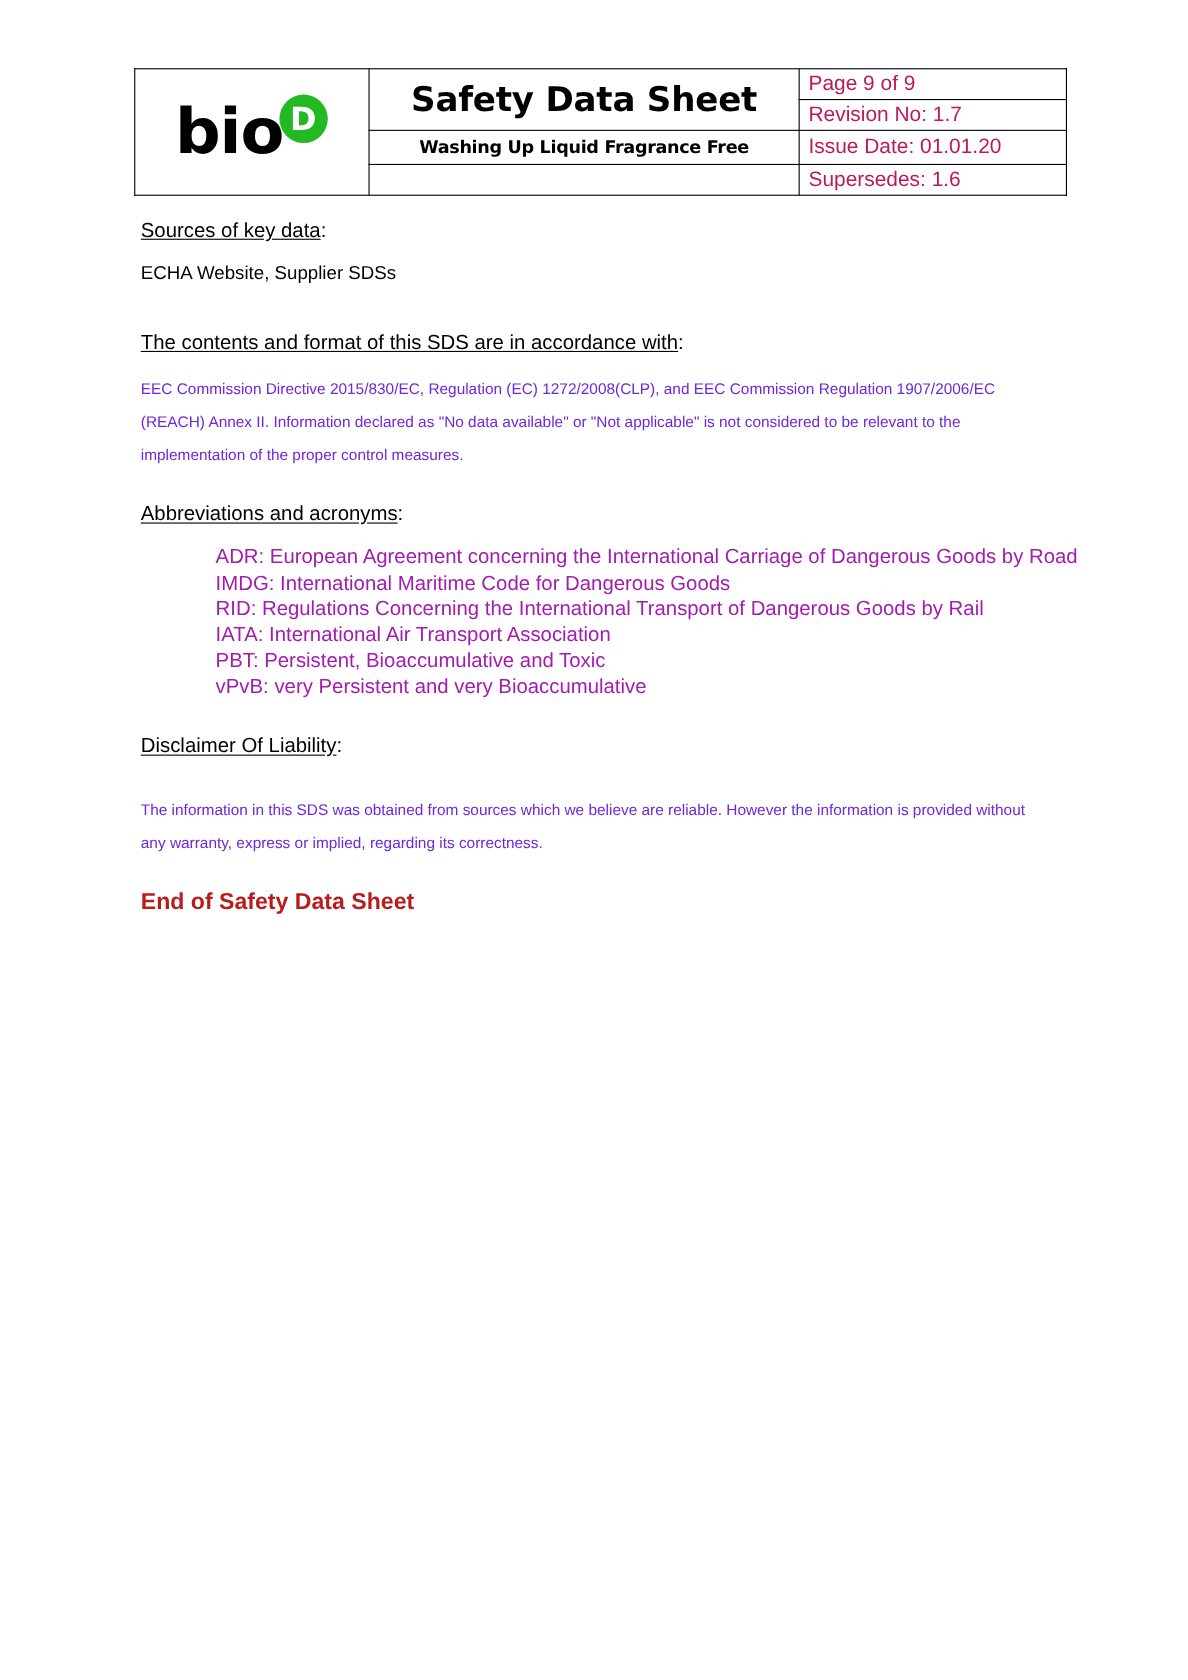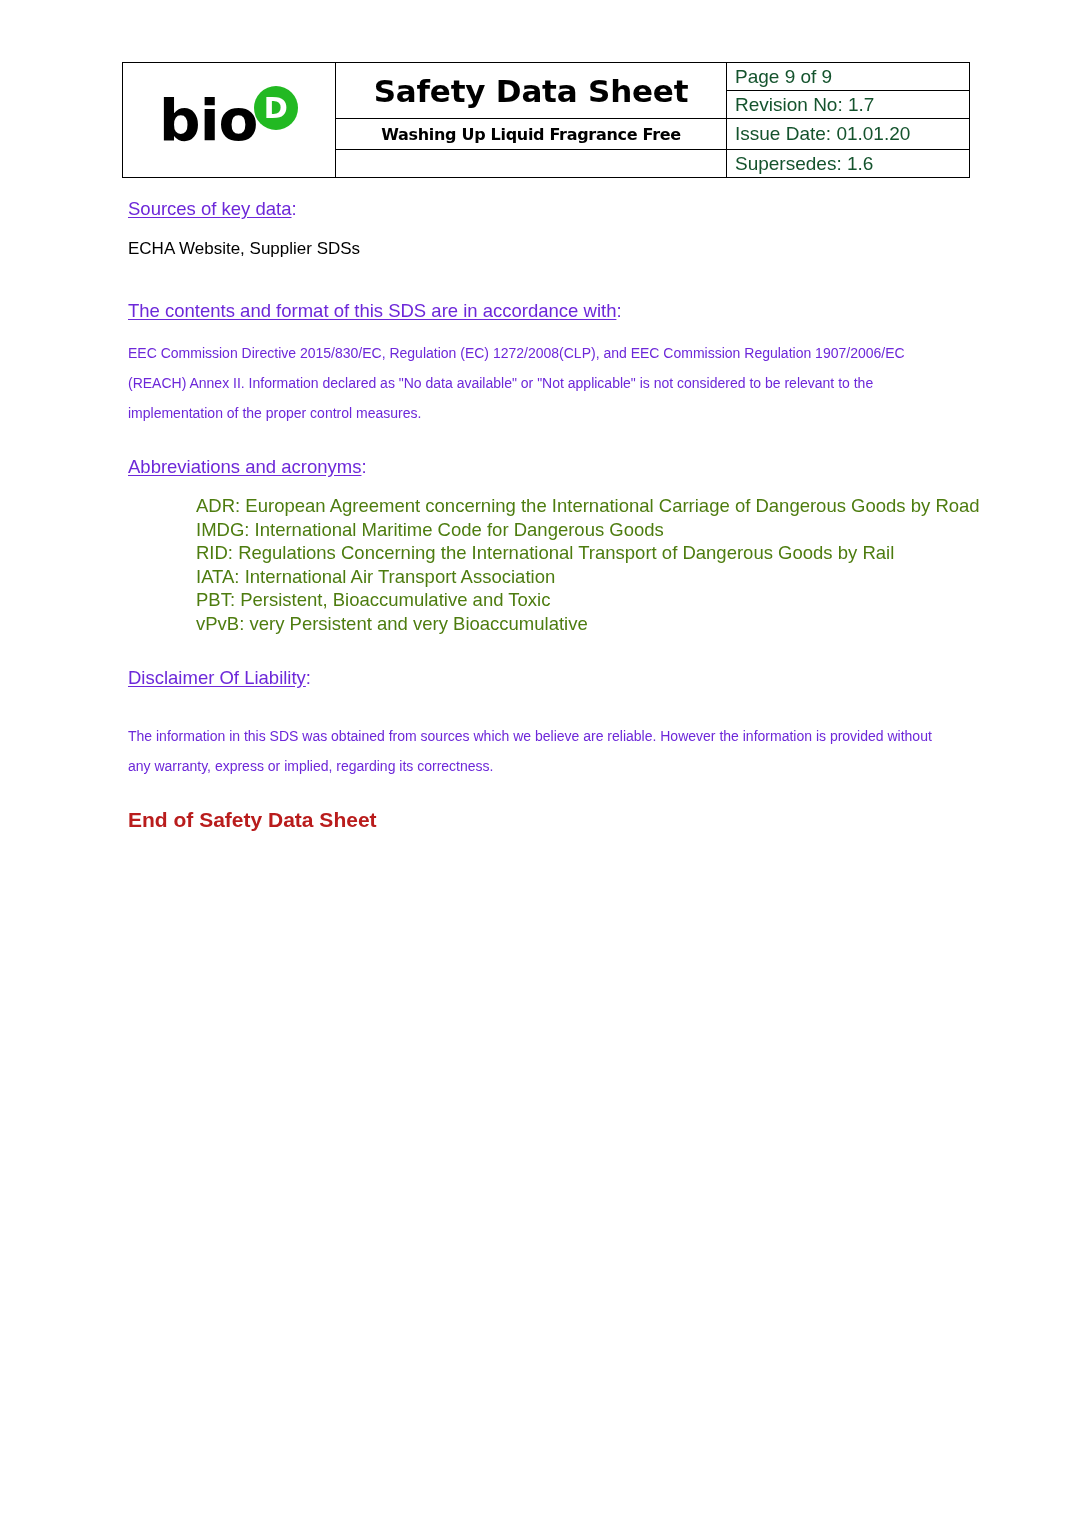--- a/index.html
+++ b/index.html
@@ -110,36 +110,36 @@
   .cell-blank {
     height: 26px;
   }
 
   .cell-meta {
     width: 234px;
     height: 27px;
     padding-left: 8px !important;
     font-family: "Liberation Sans", sans-serif;
     font-size: 19px;
-    color: #14532d;
+    color: #be185d;
     white-space: nowrap;
   }
 
   
   .content {
     position: absolute;
     left: 128px;
     top: 196px;
     width: 830px;
   }
 
   .heading {
     font-size: 18.5px;
     line-height: 26px;
-    color: #6d28d9;
+    color: #000000;
     margin: 0;
     white-space: nowrap;
   }
   .heading .u {
     text-decoration: underline;
     text-underline-offset: 2px;
   }
 
   .indent {
     margin-left: 68px;
@@ -155,21 +155,21 @@
   .para {
     font-size: 14px;
     line-height: 30px;
     color: #6d28d9;
     margin: 0;
   }
 
   .abbrev-line {
     font-size: 18.5px;
     line-height: 23.5px;
-    color: #4d7c0f;
+    color: #a21caf;
     margin: 0;
     white-space: nowrap;
   }
 
   .bold-line {
     font-size: 21px;
     line-height: 26px;
     font-weight: 700;
     color: #b91c1c;
     margin: 0;

